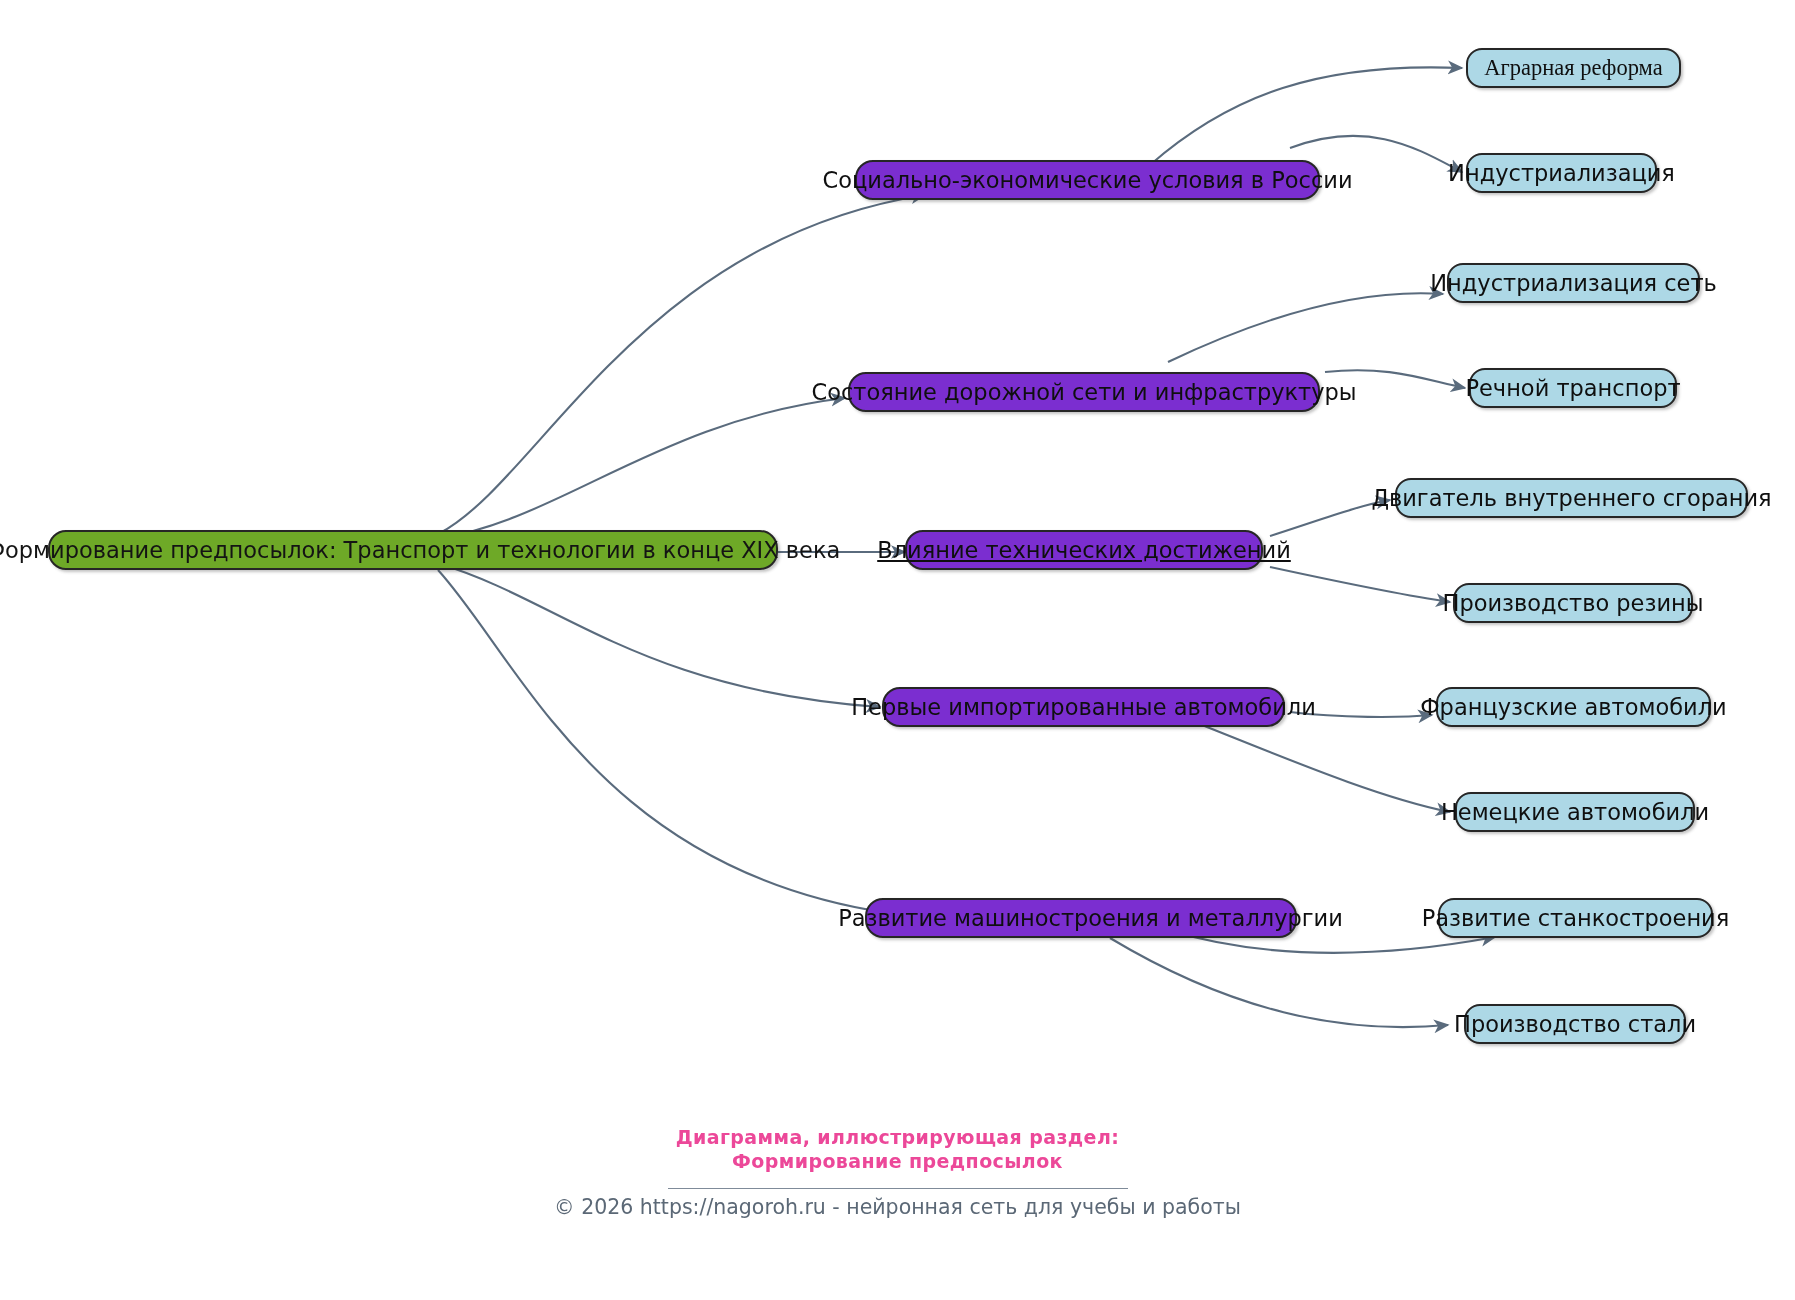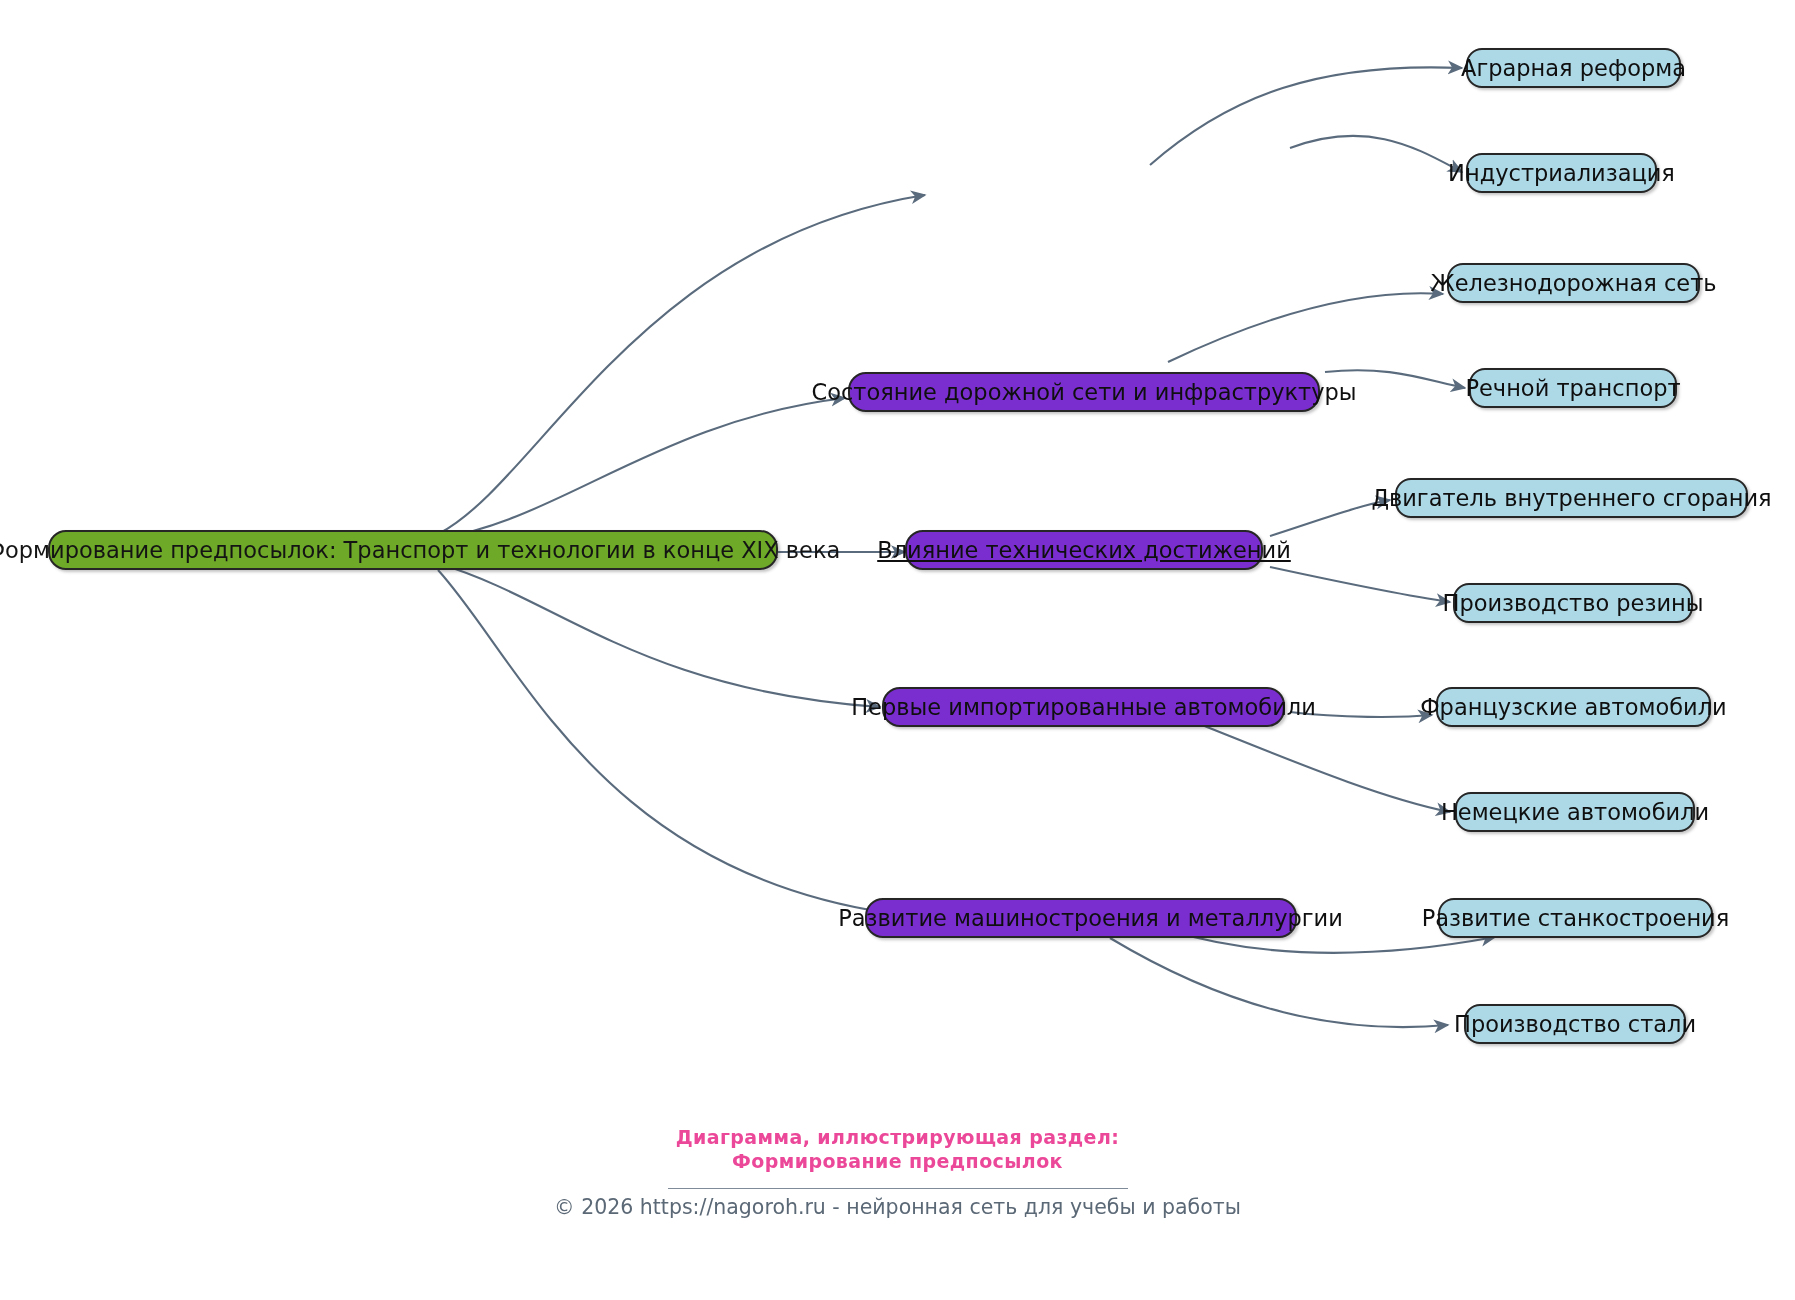--- a/index.html
+++ b/index.html
@@ -129,32 +129,35 @@
 
       <path d="M 1168 930 C 1260 958 1370 960 1495 937"></path>
       <path d="M 1110 938 C 1230 1010 1340 1035 1448 1025"></path>
     </g>
   </svg>
 
   <div class="node node-root" style="left:48px; top:530px; width:730px;">
     <span class="node-label">Формирование предпосылок: Транспорт и технологии в конце XIX века</span>
   </div>
 
-  <div class="node node-leaf" style="left:1466px; top:48px; width:215px;">
+  <div class="node node-branch" style="left:855px; top:160px; width:465px;">
+    <span class="node-label">Социально-экономические условия в России</span>
+  </div>
+  <div class="node node-leaf" style="left:1466px; top:48px; width:215px;font-family:Liberation Serif, serif;">
     <span class="node-label">Аграрная реформа</span>
   </div>
   <div class="node node-leaf" style="left:1466px; top:153px; width:191px;">
     <span class="node-label">Индустриализация</span>
   </div>
 
   <div class="node node-branch" style="left:848px; top:372px; width:472px;">
     <span class="node-label">Состояние дорожной сети и инфраструктуры</span>
   </div>
   <div class="node node-leaf" style="left:1447px; top:263px; width:253px;">
-    <span class="node-label">Железнодорожная сеть</span>
+    <span class="node-label">Индустриализация сеть</span>
   </div>
   <div class="node node-leaf" style="left:1469px; top:368px; width:208px;">
     <span class="node-label">Речной транспорт</span>
   </div>
 
   <div class="node node-branch" style="left:905px; top:530px; width:358px;text-decoration:underline;">
     <span class="node-label">Влияние технических достижений</span>
   </div>
   <div class="node node-leaf" style="left:1395px; top:478px; width:353px;">
     <span class="node-label">Двигатель внутреннего сгорания</span>

